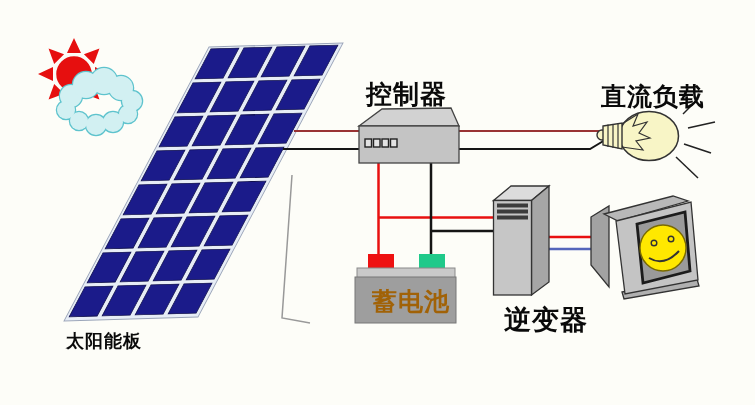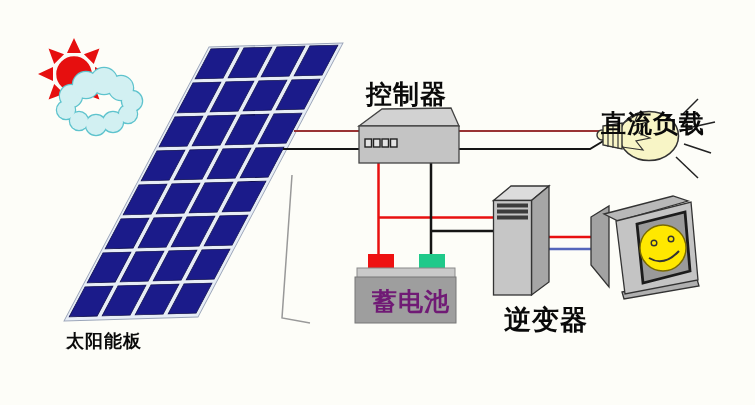--- a/index.html
+++ b/index.html
@@ -12,23 +12,23 @@
   }
   #stage svg{position:absolute;left:0;top:0;}
   .lbl{
     position:absolute;
     font-weight:bold;
     color:#0a0a0a;
     white-space:nowrap;
     letter-spacing:1px;
   }
   .lbl-controller{left:366px;top:77px;font-size:26px;}
-  .lbl-dcload{left:601px;top:80px;font-size:25px;margin-top:27px;}
+  .lbl-dcload{left:601px;top:80px;font-size:25px;}
   .lbl-solar{left:66px;top:329px;font-size:18px;}
-  .lbl-battery{left:372px;top:285px;font-size:25px;color:#701a75;}
+  .lbl-battery{left:372px;top:285px;font-size:25px;color:#a16207;}
   .lbl-inverter{left:468px;top:302px;font-size:27px;margin-left:36px;}
   .lbl-tv{left:621px;top:305px;font-size:27px;}
 </style>
 </head>
 <body>
 
 <div id="stage">
 
 <svg width="755" height="405" viewBox="0 0 755 405">
   <defs>

